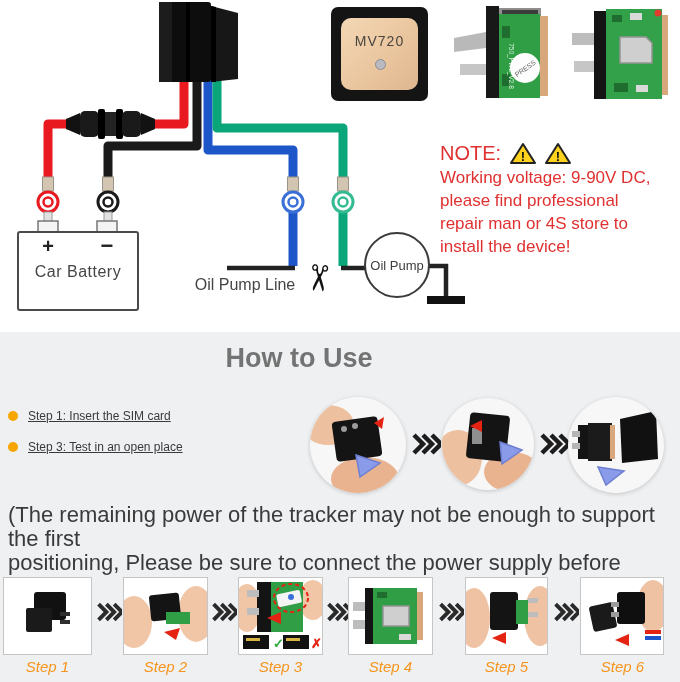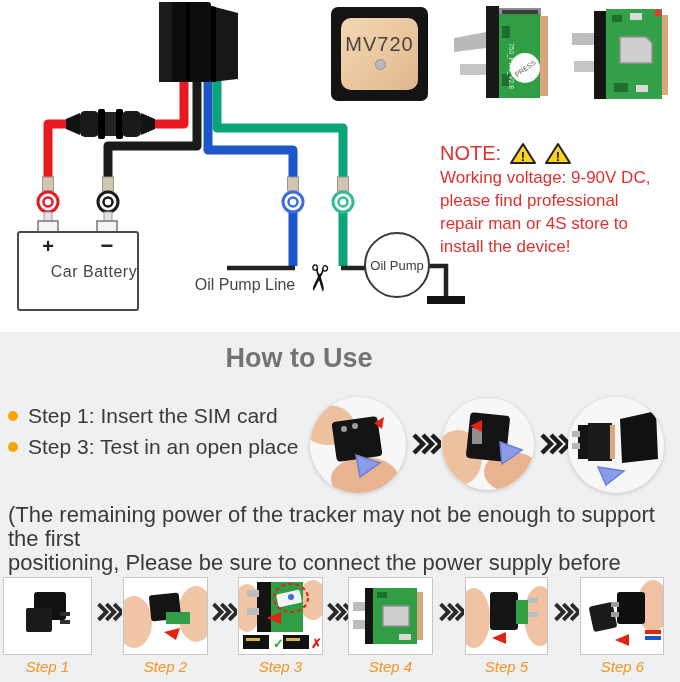--- a/index.html
+++ b/index.html
@@ -3,49 +3,49 @@
 <meta charset="utf-8">
 <style>
   html,body{margin:0;padding:0;background:#fff;}
   .canvas{position:relative;width:680px;height:682px;background:#fff;overflow:hidden;
           font-family:"Liberation Sans",sans-serif;}
   .abs{position:absolute;}
 
   
   .diagram-svg{position:absolute;left:0;top:0;}
   .lbl{position:absolute;color:#454545;}
-  .battery-label{left:18px;top:263px;width:120px;text-align:center;font-size:16px;letter-spacing:.5px;margin-left:16px;}
+  .battery-label{left:18px;top:263px;width:120px;text-align:center;font-size:16px;letter-spacing:.5px;}
   .plus-label{left:38px;top:235px;width:20px;text-align:center;font-size:20px;font-weight:bold;color:#222;}
   .minus-label{left:97px;top:233px;width:20px;text-align:center;font-size:22px;font-weight:bold;color:#222;}
   .oil-line-label{left:186px;top:276px;width:118px;text-align:center;font-size:16px;}
   .oil-pump-label{left:365px;top:258px;width:64px;text-align:center;font-size:13px;color:#3d3d3d;}
   .scissors{left:303px;top:260px;font-size:36px;color:#111;transform:rotate(95deg);line-height:36px;}
 
   
   .mv720{left:331px;top:7px;width:97px;height:94px;background:#141414;border-radius:7px;}
   .mv720 .patch{position:absolute;left:10px;top:11px;right:10px;bottom:11px;border-radius:10px;
     background:linear-gradient(135deg,#f3d7b4 0%,#eac69f 55%,#ddb68e 100%);}
   .mv720 .model{position:absolute;left:0;top:26px;width:100%;text-align:center;
-    font-size:20px;color:#4a443e;letter-spacing:1px;}
+    font-size:14px;color:#4a443e;letter-spacing:1px;}
   .mv720 .ant{position:absolute;left:44px;top:52px;width:9px;height:9px;border-radius:50%;
     background:#b9b9c2;border:1px solid #8e8e96;}
 
   
   .note{left:440px;top:140px;width:238px;color:#e03131;}
   .note-title-row{display:flex;align-items:center;gap:9px;height:26px;}
   .note-title{font-size:20px;}
   .note-line{font-size:17px;line-height:22px;margin-top:1px;}
 
   
   .gray{left:0;top:332px;width:680px;height:350px;background:#eef0f2;}
   .howto-title{left:0;top:343px;width:550px;text-align:center;font-size:27px;font-weight:bold;color:#737373;margin-left:24px;}
   .bullets{left:8px;top:405px;}
   .bullet-row{display:flex;align-items:center;margin-bottom:9px;height:22px;}
   .bullet-dot{width:10px;height:10px;border-radius:50%;background:#f7a600;margin-right:10px;flex:0 0 auto;}
-  .bullet-text{font-size:21px;color:#3a3a3a;}
+  .bullet-text{font-size:12px;color:#3a3a3a;text-decoration:underline;}
   .disclaimer{left:8px;top:503px;width:668px;font-size:22px;line-height:24px;color:#3a3a3a;}
 
   .circle-photo{position:absolute;border-radius:50%;background:#f7f7f8;overflow:hidden;
     box-shadow:0 1px 4px rgba(0,0,0,.18);}
   .chev{position:absolute;}
 
   
   .step-box{position:absolute;top:577px;height:78px;background:#fff;border:1px solid #c6c6c6;box-sizing:border-box;}
   .step-label{position:absolute;top:658px;width:85px;text-align:center;font-size:15px;font-weight:normal;
     font-style:italic;color:#f7941d;}

